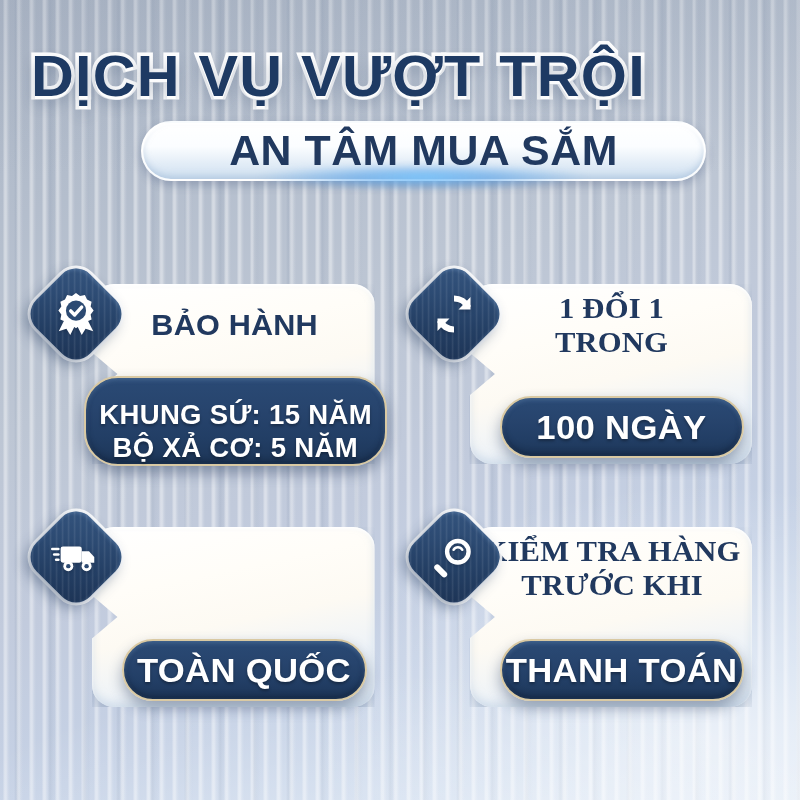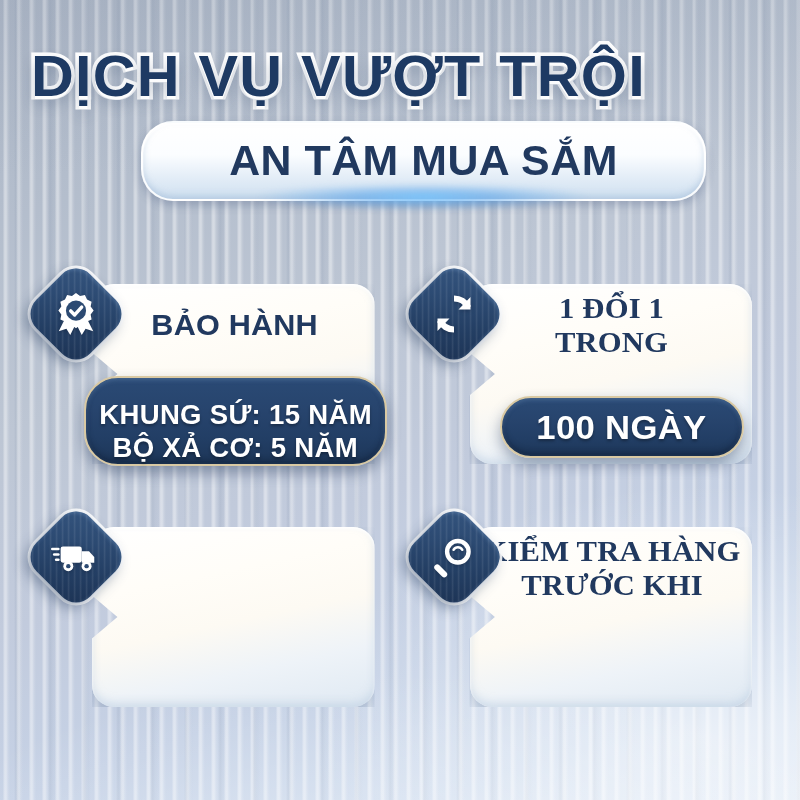--- a/index.html
+++ b/index.html
@@ -88,21 +88,21 @@
       0 3px 0 rgba(255,255,255,0.9),
       0 7px 14px rgba(60,80,112,0.35);
     white-space: nowrap;
     transform: scaleX(1.04);
   }
 
   .subtitle-wrap {
     position: relative;
     margin: 16px auto 0;
     width: 565px;
-    height: 80px;
+    height: 60px;
     text-decoration: underline;
   }
   .subtitle-pill {
     position: absolute;
     inset: 0;
     border-radius: 32px;
     background: linear-gradient(to bottom, #ffffff 0%, #fbfdff 42%, #e3edf7 72%, #cfe0f0 100%);
     box-shadow:
       0 4px 10px rgba(45,70,110,0.28),
       inset 0 2px 2px rgba(255,255,255,0.95),
@@ -353,35 +353,41 @@
           <circle cx="37" cy="31.5" r="5.2" fill="#ffffff"></circle>
           <circle cx="37" cy="31.5" r="2.3" fill="#2c4a72"></circle>
           <rect x="0" y="12.5" width="9" height="2.6" rx="1.3" fill="#ffffff"></rect>
           <rect x="2" y="18" width="7" height="2.6" rx="1.3" fill="#ffffff"></rect>
           <rect x="4" y="23.5" width="5" height="2.6" rx="1.3" fill="#ffffff"></rect>
         </svg>
       </div>
     </div>
 
 
+    <div class="pill short">
+      <div class="pill-line">TOÀN QUỐC</div>
+    </div>
   </div>
 
   <div class="card">
     <div class="card-body"></div>
 
     <div class="icon-badge">
       <div class="icon-inner">
         <svg width="46" height="46" viewBox="0 0 48 48" fill="none">
           <circle cx="28" cy="18.5" r="11.2" stroke="#ffffff" stroke-width="4.6" fill="none"></circle>
           <path d="M23.5 16.5 a5.4 5.4 0 0 1 9.2 0" stroke="#ffffff" stroke-width="2.6" stroke-linecap="round" fill="none"></path>
           <rect x="6.5" y="30.5" width="16.5" height="6.2" rx="3.1" transform="rotate(45 6.5 30.5)" fill="#ffffff"></rect>
         </svg>
       </div>
     </div>
 
     <div class="card-head two-line">
       <div class="card-head-line">KIỂM TRA HÀNG</div>
       <div class="card-head-line">TRƯỚC KHI</div>
     </div>
 
+    <div class="pill short">
+      <div class="pill-line">THANH TOÁN</div>
+    </div>
   </div>
 
 </div>
 
 </body></html>

